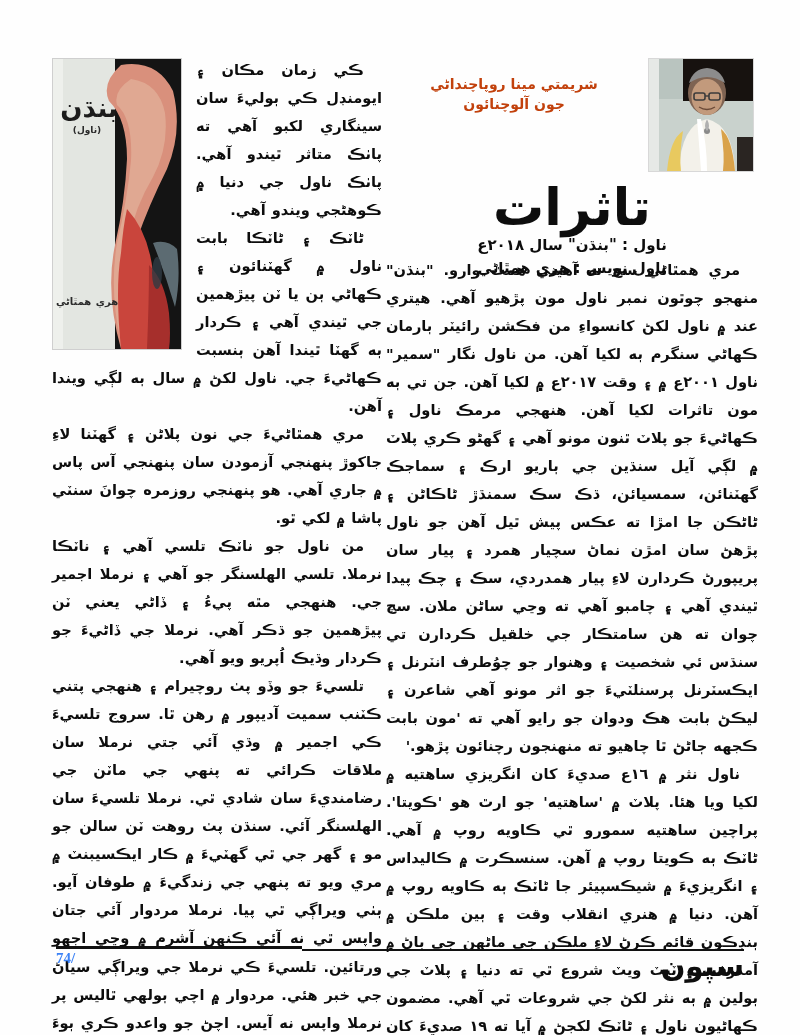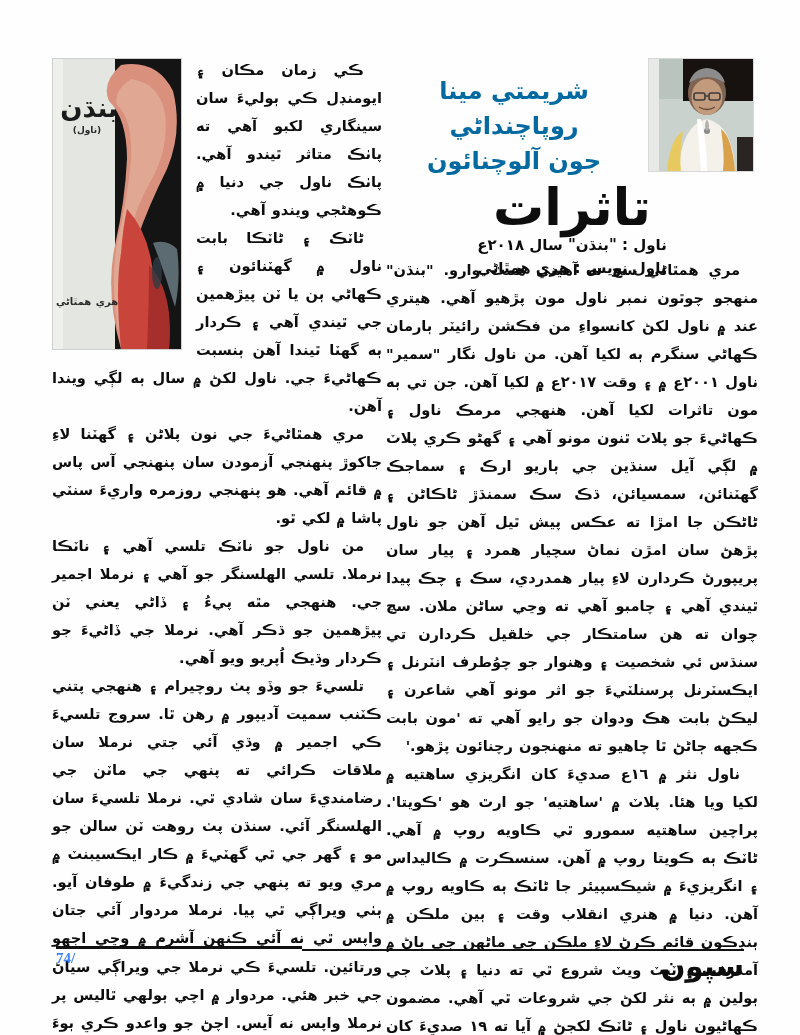--- a/index.html
+++ b/index.html
@@ -43,23 +43,23 @@
     background: #cfd6d2;
   }
   .author-photo svg { display: block; width: 100%; height: 100%; }
 
   .byline {
     position: absolute;
     top: 18px;
     right: 118px;
     width: 252px;
     text-align: center;
-    color: #0369a1;
-    font-weight: 700;
-    font-size: 24px;
+    color: #c2410c;
+    font-weight: 700;
+    font-size: 14px;
     line-height: 1.45;
     direction: rtl;
     letter-spacing: -0.2px;
   }
   .byline .ln2 { display: block; }
 
   .section-title {
     position: absolute;
     top: 126px;
     right: 0;
@@ -231,21 +231,21 @@
         <ellipse cx="104" cy="214" rx="5" ry="16" fill="#2f3b44" opacity="0.8"></ellipse>
         <rect x="0" y="0" width="10" height="290" fill="#eef0ec"></rect>
         <text x="36" y="58" font-family="DejaVu Sans, sans-serif" font-size="26" font-weight="bold" fill="#1b1b1b" text-anchor="middle" direction="rtl">بنڌن</text>
         <text x="34" y="74" font-family="DejaVu Sans, sans-serif" font-size="9" fill="#2a2a2a" text-anchor="middle" direction="rtl">(ناول)</text>
         <text x="34" y="246" font-family="DejaVu Sans, sans-serif" font-size="10" fill="#2a2a2a" text-anchor="middle" direction="rtl">هري همٿاڻي</text>
       </svg>
     </div>
 
     <p>ڪي زمان مڪان ۽ ايومنڊل ڪي ٻوليءَ سان سينگاري لکبو آهي ته پاٺڪ متاثر ٿيندو آهي. پاٺڪ ناول جي دنيا ۾ ڪوهڻجي ويندو آهي.</p>
     <p>ڻاٽڪ ۽ ڻاٽڪا بابت ناول ۾ گهٽنائون ۽ ڪهاڻي ٻن يا ٽن پيڙهمين جي ٿيندي آهي ۽ ڪردار ٻه گهٽا ٿيندا آهن ٻنسبت ڪهاڻيءَ جي. ناول لکڻ ۾ سال ٻه لڳي ويندا آهن.</p>
-    <p>مري همٿاڻيءَ جي نون پلاڻن ۽ گهٽنا لاءِ جاکوڙ پنهنجي آزمودن سان پنهنجي آس پاس ۾ قائم آهي. هو پنهنجي روزمره واريءَ سنٽي پاشا ۾ لکي ٿو.</p>
+    <p>مري همٿاڻيءَ جي نون پلاڻن ۽ گهٽنا لاءِ جاکوڙ پنهنجي آزمودن سان پنهنجي آس پاس ۾ جاري آهي. هو پنهنجي روزمره چوانَ سنٽي پاشا ۾ لکي ٿو.</p>
     <p>من ناول جو ناٽڪ تلسي آهي ۽ ناٽڪا نرملا. تلسي الهلسنگر جو آهي ۽ نرملا اجمير جي. هنهجي مٿه پيءُ ۽ ڏاڻي يعني ٽن پيڙهمين جو ڌڪر آهي. نرملا جي ڏاڻيءَ جو ڪردار وڌيڪ اُپريو ويو آهي.</p>
     <p>تلسيءَ جو وڏو پٺ روچيرام ۽ هنهجي پتني ڪٽنب سميت آديپور ۾ رهن ٿا. سروج تلسيءَ ڪي اجمير ۾ وڌي آئي جتي نرملا سان ملاقات ڪرائي ته پنهي جي ماٽن جي رضامنديءَ سان شادي ٿي. نرملا تلسيءَ سان الهلسنگر آئي. سنڌن پٺ روهت ٽن سالن جو مو ۽ گهر جي ٿي گهٽيءَ ۾ ڪار ايڪسيبنٽ ۾ مري ويو ته پنهي جي زندگيءَ ۾ طوفان آيو. ٻٺي ويراڳي ٿي پيا. نرملا مردوار آئي جتان واپس ٿي نه آئي ڪنهن آشرم ۾ وڃي اجهو ورتائين. تلسيءَ ڪي نرملا جي ويراڳي سياڻ جي خبر هئي. مردوار ۾ اچي ٻولهي ٿاليس پر نرملا واپس نه آيس. اچڻ جو واعدو ڪري ٻوءَ هوءَ هڪ ڏينهن الهلسنگر ۾ گهر آئي. نرملا آشرم ۽ اسي سنيليسن هڻي هوءَ گهوٽ سان واعدو نباهڻ لاءِ گهر آئي پر گهوٽ کان شريرڪ طور پري رهي. تلسي هنهجي گهر اچڻ تي ٻه خوش هو پر نرملا واپس ويني. تلسي دوست ڪنن کان صلاح وٺي آديپور</p>
   </div>
 
   <div class="footer-rule-left"></div>
   <div class="footer-rule-right"></div>
   <div class="page-number">74/</div>
   <div class="magazine-logo">سپون</div>
 
 </div>

